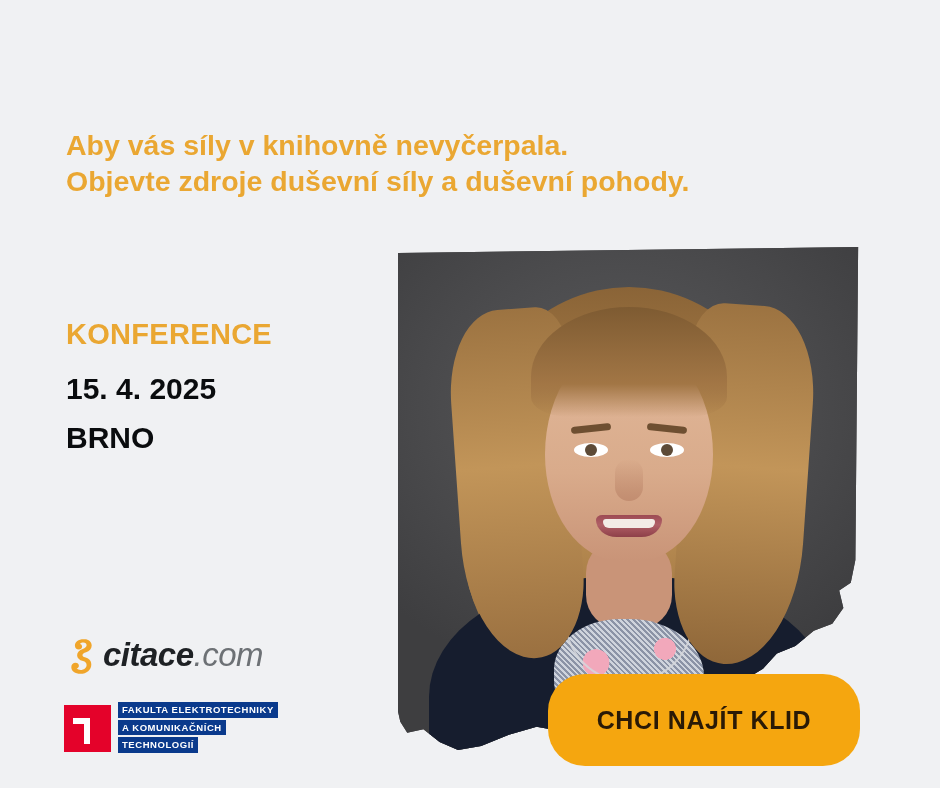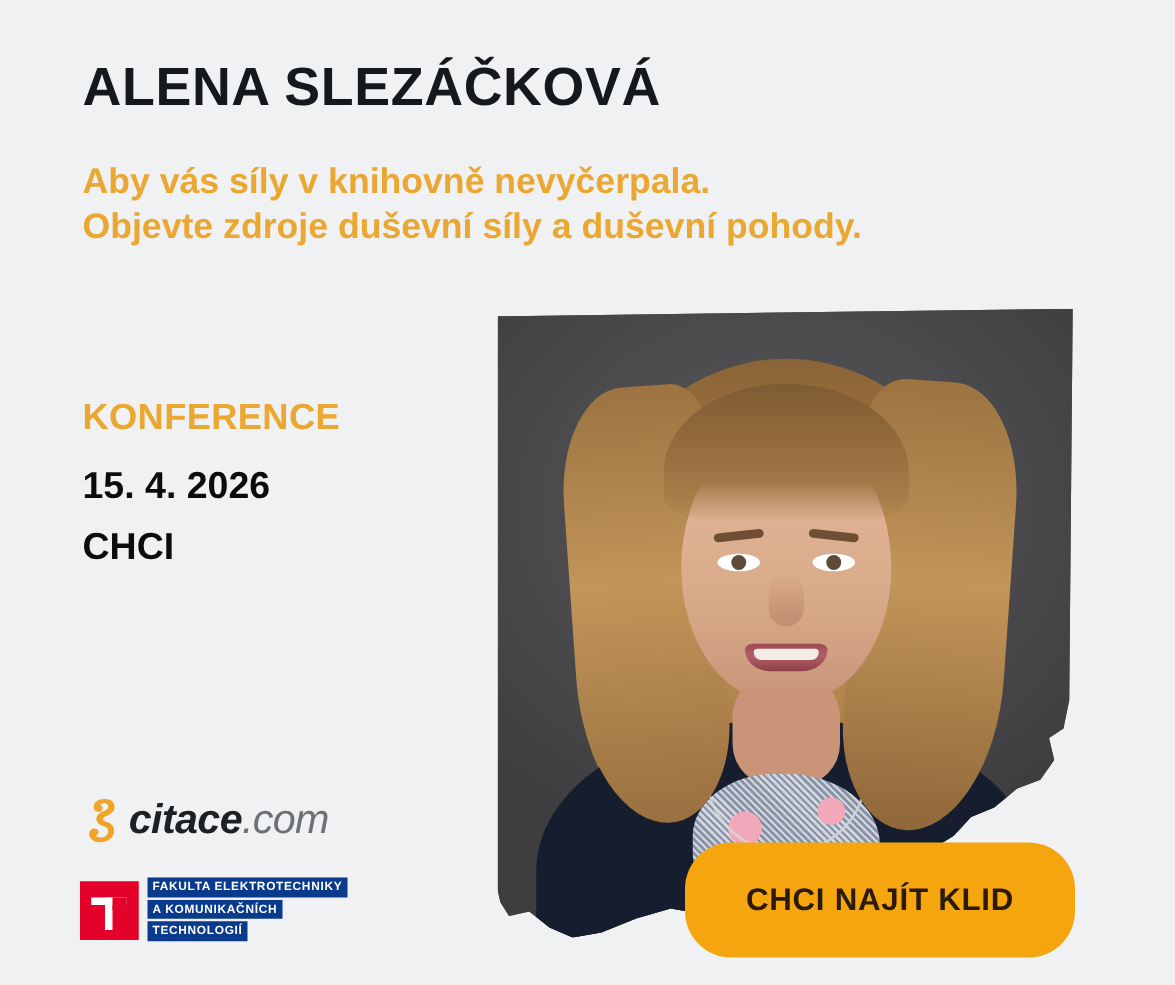--- a/index.html
+++ b/index.html
@@ -374,31 +374,30 @@
     justify-content: center;
     padding: 0;
     white-space: nowrap;
   }
 </style>
 </head>
 <body>
 
 <div class="banner">
 
-  <div class="speaker-name">ALENA SLEZÁČKOVÁ</div>
 
   <div class="subtitle">
     <span class="sub-line">Aby vás síly v knihovně nevyčerpala.</span>
     <span class="sub-line">Objevte zdroje duševní síly a duševní pohody.</span>
   </div>
 
   <div class="event-info">
     <div class="event-type">KONFERENCE</div>
-    <div class="event-date">15. 4. 2026</div>
-    <div class="event-city">CHCI</div>
+    <div class="event-date">15. 4. 2025</div>
+    <div class="event-city">BRNO</div>
   </div>
 
   <div class="citace-logo">
     <svg class="citace-mark" viewBox="0 0 30 44">
       <path d="M20.5 3.2c4.2 0 7.2 2.6 7.2 6.2 0 3.4-2.3 5.7-5.6 6.9-2.3.8-3.6 1.6-3.6 2.9 0 1.1 1 1.8 2.4 2.1 3.9.9 6.4 3.4 6.4 7.1 0 5.3-4.6 9.4-10.9 9.4-5.3 0-9.1-2.8-9.1-6.6 0-2.6 1.8-4.4 4.2-4.4 2 0 3.4 1.3 3.4 3 0 1.5-1 2.5-2.3 2.7 1 .9 2.4 1.4 4 1.4 3.5 0 6-2.2 6-5 0-2-1.3-3.3-3.6-3.9-3.7-1-5.9-2.9-5.9-5.8 0-3 2.2-5.1 5.6-6.3 2.5-.9 3.9-2 3.9-3.6 0-1.6-1.3-2.7-3.2-2.7-1.4 0-2.6.5-3.5 1.3 1.3.2 2.2 1.2 2.2 2.6 0 1.7-1.4 3-3.3 3-2.3 0-3.9-1.7-3.9-4.1 0-3.5 3.5-6.2 8.6-6.2z" fill="#f0a52a"></path>
     </svg>
     <span class="citace-wordmark">
       <span class="citace-word">citace</span><span class="citace-tld">.com</span>
     </span>
   </div>

